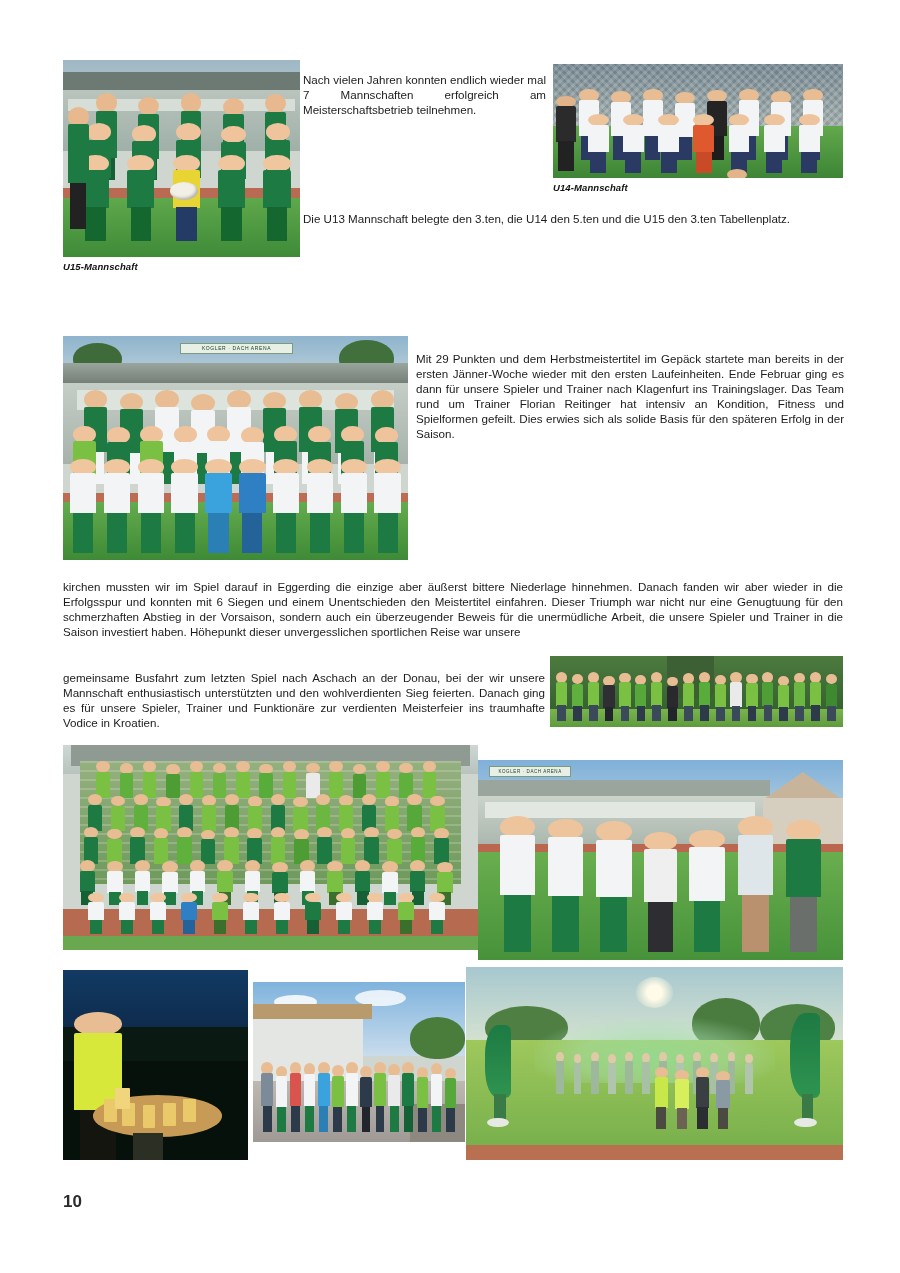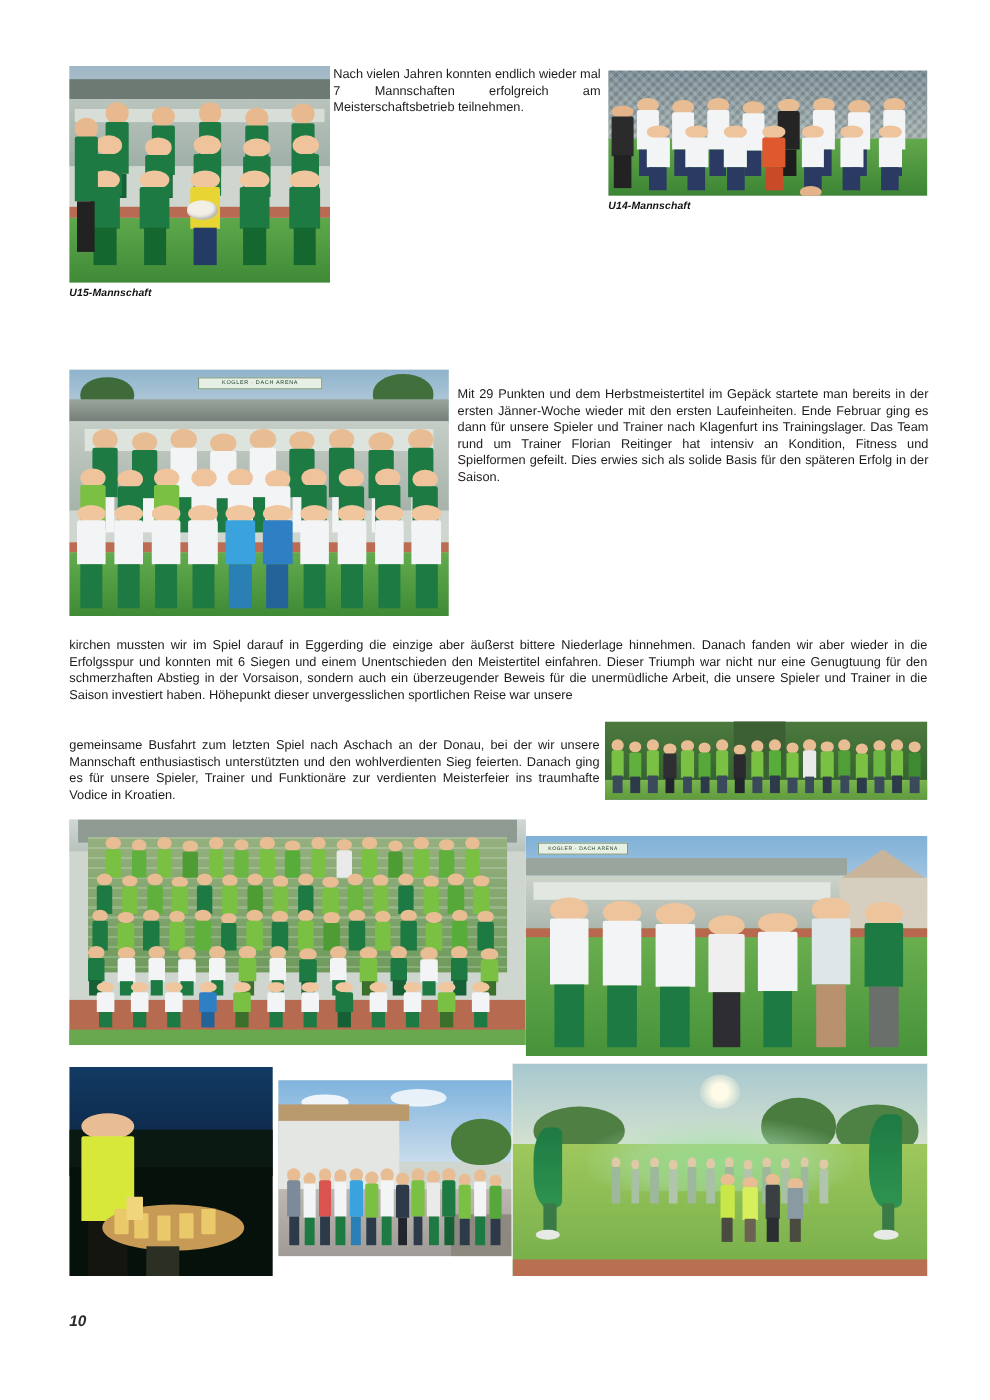--- a/index.html
+++ b/index.html
@@ -69,22 +69,21 @@
     font-size: 11.8px;
     line-height: 15.1px;
     font-weight: bold;
     color: #111;
   }
 
   .folio {
     position: absolute;
     left: 63px;
     top: 1192px;
-    font-size: 14px;
-    font-style: italic;
+    font-size: 17px;
     font-weight: bold;
     color: #2b2b2b;
   }
 
   
   .tree { position:absolute; border-radius:50% 50% 45% 45%; }
   .flag { position:absolute; border-radius:50% 6px 6px 50%/40% 6px 6px 40%; }
   .sun  { position:absolute; border-radius:50%; }
   .tbl  { position:absolute; border-radius:50%; }
 </style>
@@ -286,22 +285,25 @@
       <div class="body" style="top:13%;height:48%;background:#2b2b2b"></div>
       <div class="legs" style="height:40%;background:#222"></div>
     </div>
     <div class="p" style="left:60%; top:26%; width:7%; height:66%;">
       <div class="head" style="height:15%;background:#e3b489"></div>
 
     </div>
   </div>
   <div class="caption" style="left:553px; top:182px;">U14-Mannschaft</div>
 
-  <div class="txt" style="left:303px; top:60px; width:243px;">
+  <div class="txt" style="left:303px; top:72px; width:243px;">
     <p>Nach vielen Jahren konnten endlich wieder mal 7 Mannschaften erfolgreich am Meisterschaftsbetrieb teilnehmen.</p>
+  </div>
+  <div class="txt" style="left:303px; top:211px; width:540px;">
+    <p>Die U13 Mannschaft belegte den 3.ten, die U14 den 5.ten und die U15 den 3.ten Tabellenplatz.</p>
   </div>
 
   <div class="photo" style="left:63px; top:336px; width:345px; height:224px;">
     <div class="sky" style="height:22%; background:linear-gradient(#8fb4cd,#c2d3dc);"></div>
     <div class="tree" style="left:3%; top:3%; width:14%; height:14%; background:#3f6b3a;"></div>
     <div class="tree" style="left:80%; top:2%; width:16%; height:16%; background:#41703c;"></div>
     <div class="sign" style="left:34%; top:3%; width:32%; height:9px; line-height:9px;">KOGLER · DACH ARENA</div>
     <div class="roof" style="left:0; top:12%; width:100%; height:9%; background:linear-gradient(#9aa59d,#757f78);"></div>
     <div class="stand" style="left:0; top:21%; width:100%; height:36%; background:linear-gradient(#c5cec6,#a6b2aa);"></div>
     <div class="stand" style="left:4%; top:24%; width:92%; height:9%; background:#dde4dd;"></div>

